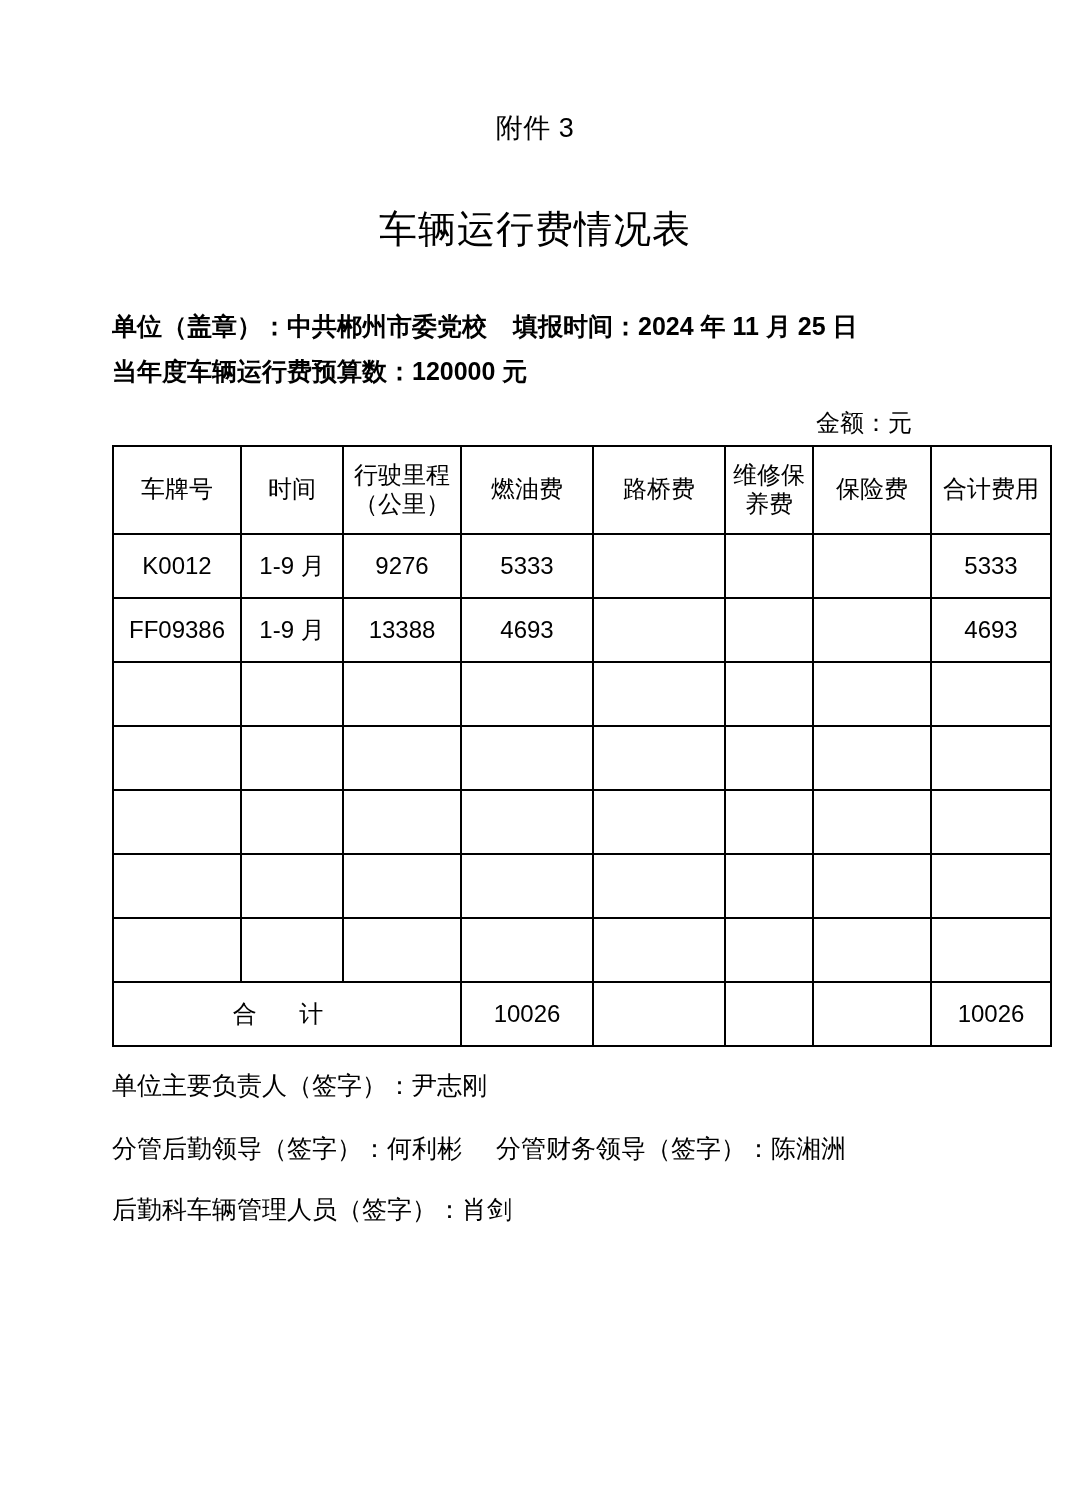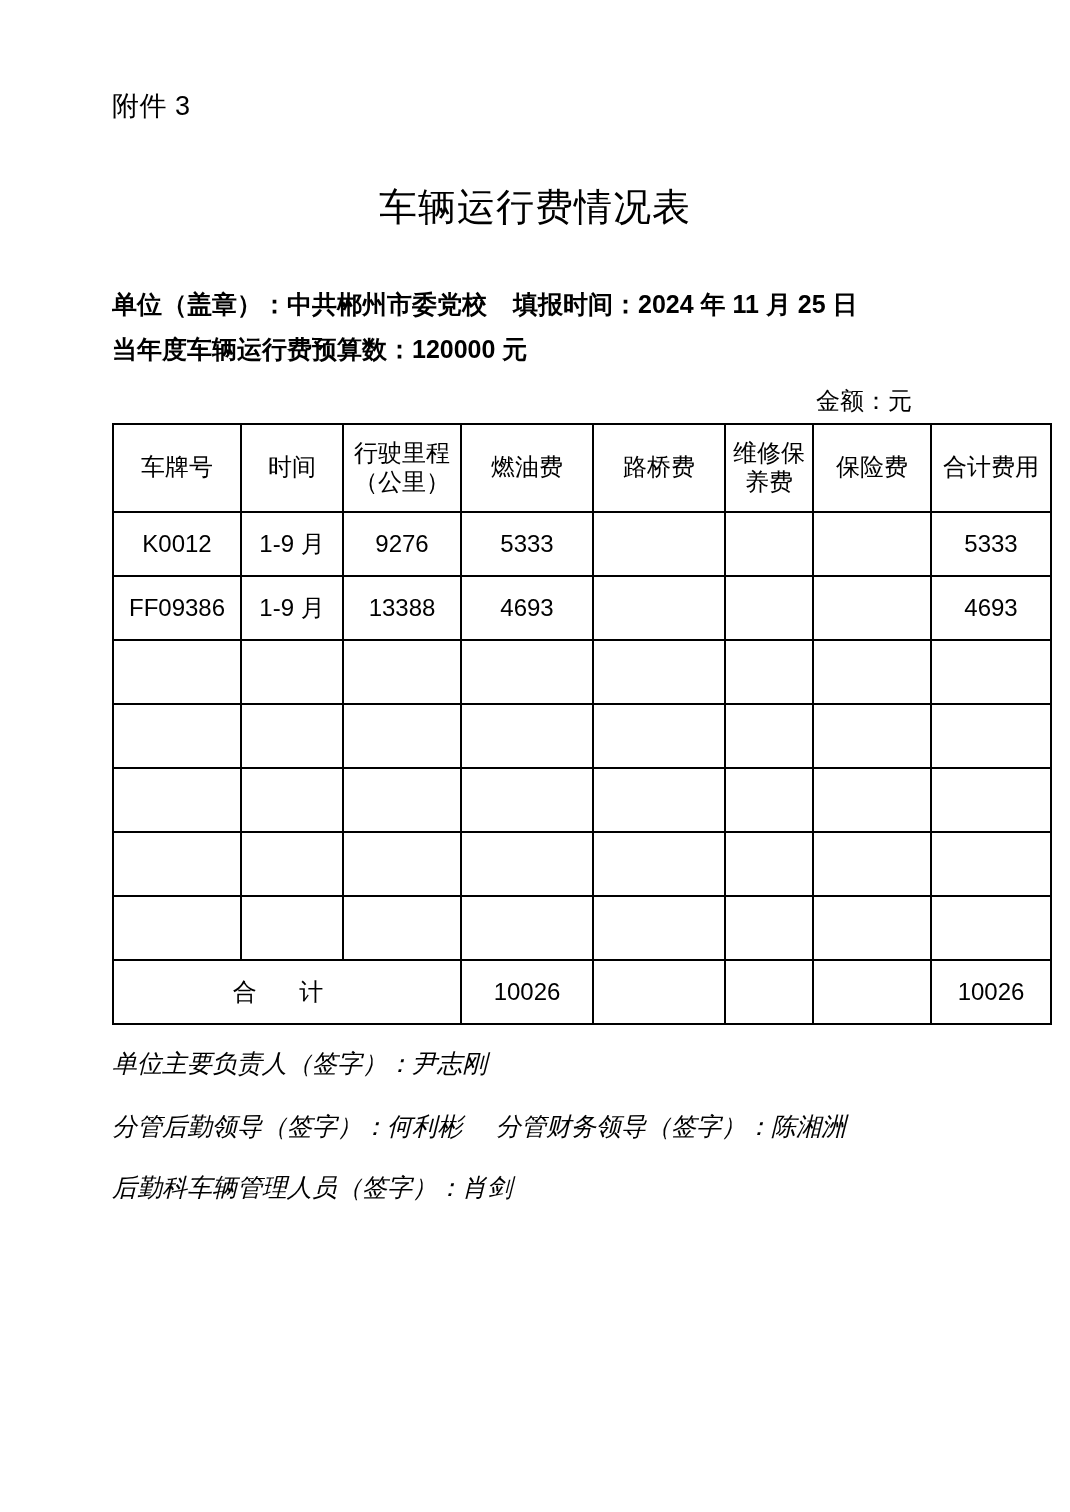--- a/index.html
+++ b/index.html
@@ -17,22 +17,23 @@
   }
   .page {
     width: 1070px;
     height: 1512px;
     box-sizing: border-box;
     padding: 0 112px;
     position: relative;
   }
   .attachment-label {
     font-size: 27px;
-    padding-top: 88px;
+    padding-top: 110px;
     letter-spacing: 0.5px;
+    text-align: center;
   }
   .doc-title {
     text-align: center;
     font-size: 38px;
     font-weight: normal;
     margin-top: 58px;
     letter-spacing: 1px;
   }
   .meta-block {
     margin-top: 52px;
@@ -94,21 +95,20 @@
   .col-maint { width: 78px; }
   .col-insure { width: 108px; }
   .col-total { width: 110px; }
   .total-label {
     letter-spacing: 18px;
     padding-left: 18px;
   }
   .signatures {
     margin-top: 22px;
     font-size: 25px;
-    font-style: italic;
   }
   .sig-line {
     margin-bottom: 28px;
   }
   .sig-line .gap {
     display: inline-block;
     width: 34px;
   }
   .sig-line:first-child {
     margin-bottom: 30px;

